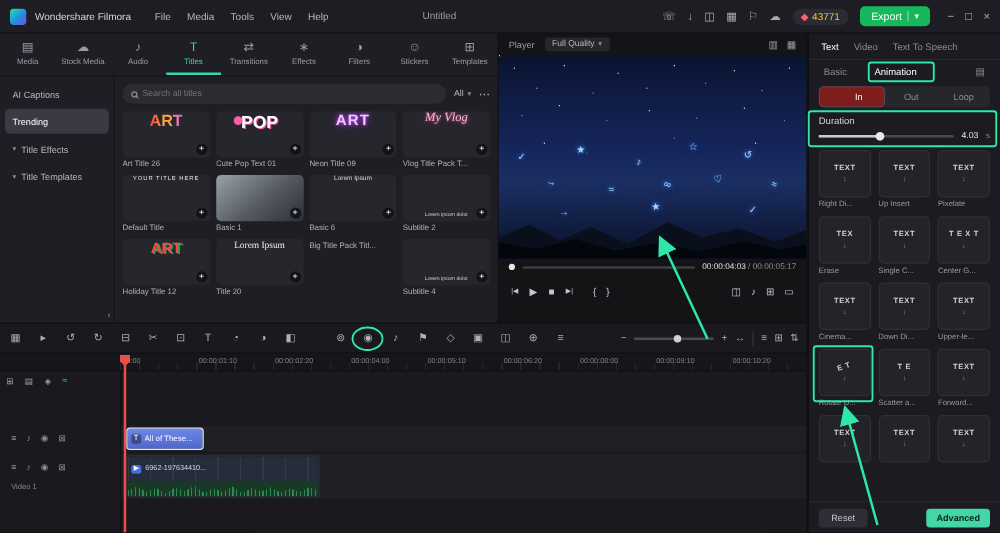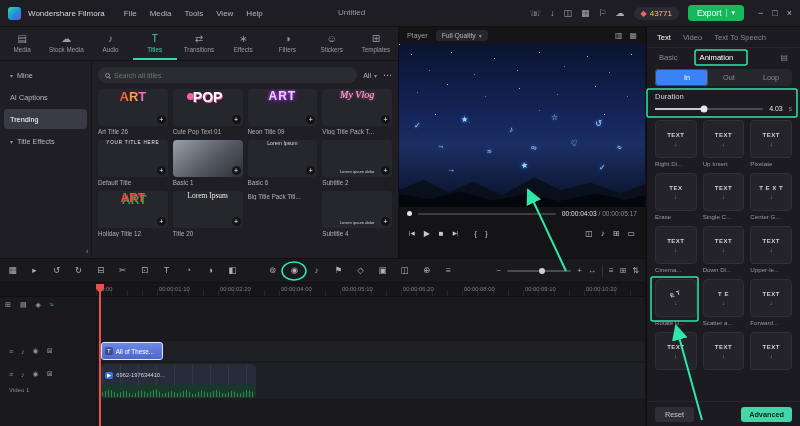--- a/index.html
+++ b/index.html
@@ -115,21 +115,21 @@
     border-left:1px solid #0e0e11; }
   .insp-tabs { display:flex; align-items:center; height:21px; padding:0 10px; gap:12px; border-bottom:1px solid #26262c; }
   .insp-tab { font-size:7.6px; color:#8a8a92; white-space:nowrap; }
   .insp-tab.active { color:#fff; }
   .insp-subtabs { display:flex; align-items:center; height:18px; padding:0 12px; gap:22px; }
   .insp-subtab { font-size:7.6px; color:#8a8a92; }
   .insp-subtab.active { color:#fff; }
   .library-icon { margin-left:auto; font-size:8px; color:#8a8a92; }
   .segmented { margin:3px 8px 0; display:flex; background:#26262d; border-radius:4px; height:17px; }
   .seg { flex:1; display:flex; align-items:center; justify-content:center; font-size:7.3px; color:#8a8a92; border-radius:4px; }
-  .seg.active { background:#3b82f6; color:#fff; box-shadow:inset 0 0 0 1px #4a4a54;padding-left:11px; }
+  .seg.active { background:#7f1d1d; color:#fff; box-shadow:inset 0 0 0 1px #4a4a54;padding-left:11px; }
   .duration-block { margin:6px 8px 0; }
   .dur-label { font-size:7.6px; color:#d6d6da; margin-bottom:4px; }
   .dur-row { display:flex; align-items:center; gap:6px; }
   .slider { flex:1; height:2px; background:#4a4a52; border-radius:1px; position:relative; }
   .slider-fill { position:absolute; left:0; top:0; bottom:0; width:45%; background:#c9c9d0; }
   .slider-thumb { position:absolute; left:45%; top:50%; transform:translate(-50%,-50%);
     width:7px; height:7px; border-radius:50%; background:#e8e8ec; }
   .dur-value { font-size:7px; color:#e4e4e8; }
   .dur-unit { font-size:6.5px; color:#8a8a92; }
   .presets-grid { margin:8px 8px 0; display:grid; grid-template-columns:repeat(3,1fr); gap:6px; }
@@ -268,32 +268,32 @@
         <span class="mt-label">Stickers</span>
       </div>
     <div class="media-tab">
         <span class="mt-icon">⊞</span>
         <span class="mt-label">Templates</span>
       </div>
   </div>
   <div class="lp-body">
     <div class="category-sidebar">
       <div class="cat-item">
-          <span class="cat-chev">▾</span>
-          <span>Mine</span>
-        </div>
-      <div class="cat-item">
           <span>AI Captions</span>
         </div>
       <div class="cat-item active">
           <span>Trending</span>
         </div>
       <div class="cat-item">
           <span class="cat-chev">▾</span>
           <span>Title Effects</span>
+        </div>
+      <div class="cat-item">
+          <span class="cat-chev">▾</span>
+          <span>Title Templates</span>
         </div>
     </div>
     <div class="titles-area">
       <div class="search-row">
         <div class="search-box">
           <span class="search-glyph"></span>
           <input placeholder="Search all titles" style="">
         </div>
         <div class="filter-dd">
           <span>All</span>

